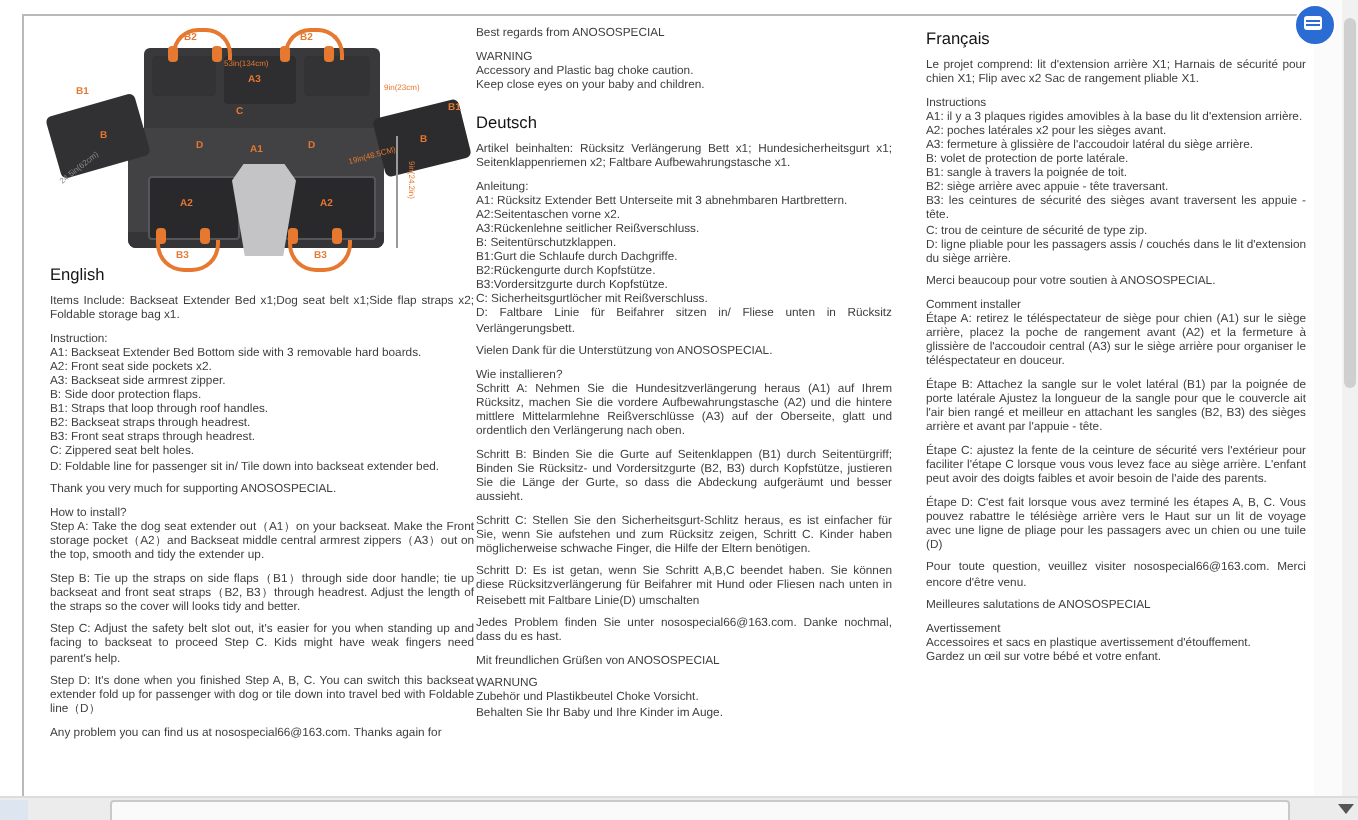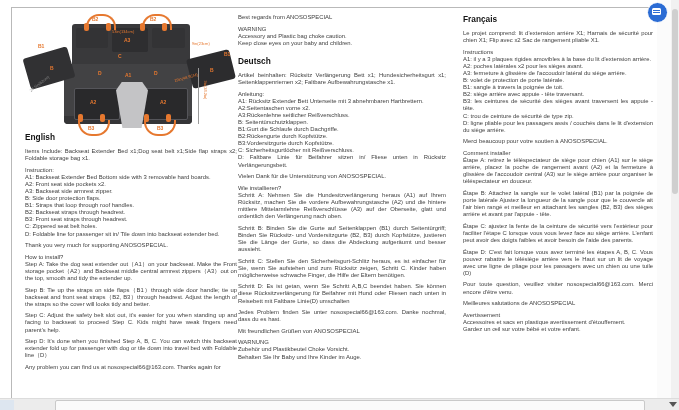--- a/index.html
+++ b/index.html
@@ -1,21 +1,21 @@
 <!DOCTYPE html>
 <html><head>
 <meta charset="utf-8">
 <style>
   html,body{margin:0;padding:0;background:#ffffff;font-family:"Liberation Sans",sans-serif;}
   #stage{position:relative;width:679px;height:410px;overflow:hidden;background:#ffffff;}
   
   #card{position:absolute;left:11px;top:7px;width:645px;height:420px;background:#ffffff;border:1px solid #b9b9b9;}
   
   .col{position:absolute;font-size:5.9px;line-height:7.1px;color:#3e3e3e;text-align:justify;}
-  .col-heading{font-size:8.3px;line-height:10px;font-weight:bold;color:#141414;margin:9px 0 6px 0;text-align:left;}
+  .col-heading{font-size:8.3px;line-height:10px;font-weight:normal;color:#141414;margin:9px 0 6px 0;text-align:left;}
   .col-heading:first-child{margin-top:0;}
   .col-para{margin:0 0 4.5px 0;white-space:pre-line;}
   
   #diagram{position:absolute;left:14px;top:8px;width:212px;height:118px;}
   .dg{position:absolute;}
   #backrest{left:46px;top:8px;width:118px;height:44px;background:#39393b;border-radius:3px;}
   #panel-l{left:50px;top:12px;width:32px;height:20px;background:#333335;border-radius:2px;}
   #panel-r{left:126px;top:12px;width:33px;height:20px;background:#333335;border-radius:2px;}
   #armrest{left:86px;top:12px;width:36px;height:24px;background:#2e2e30;border-radius:2px;}
   #seat{left:38px;top:48px;width:128px;height:60px;background:#424244;border-radius:4px;}

